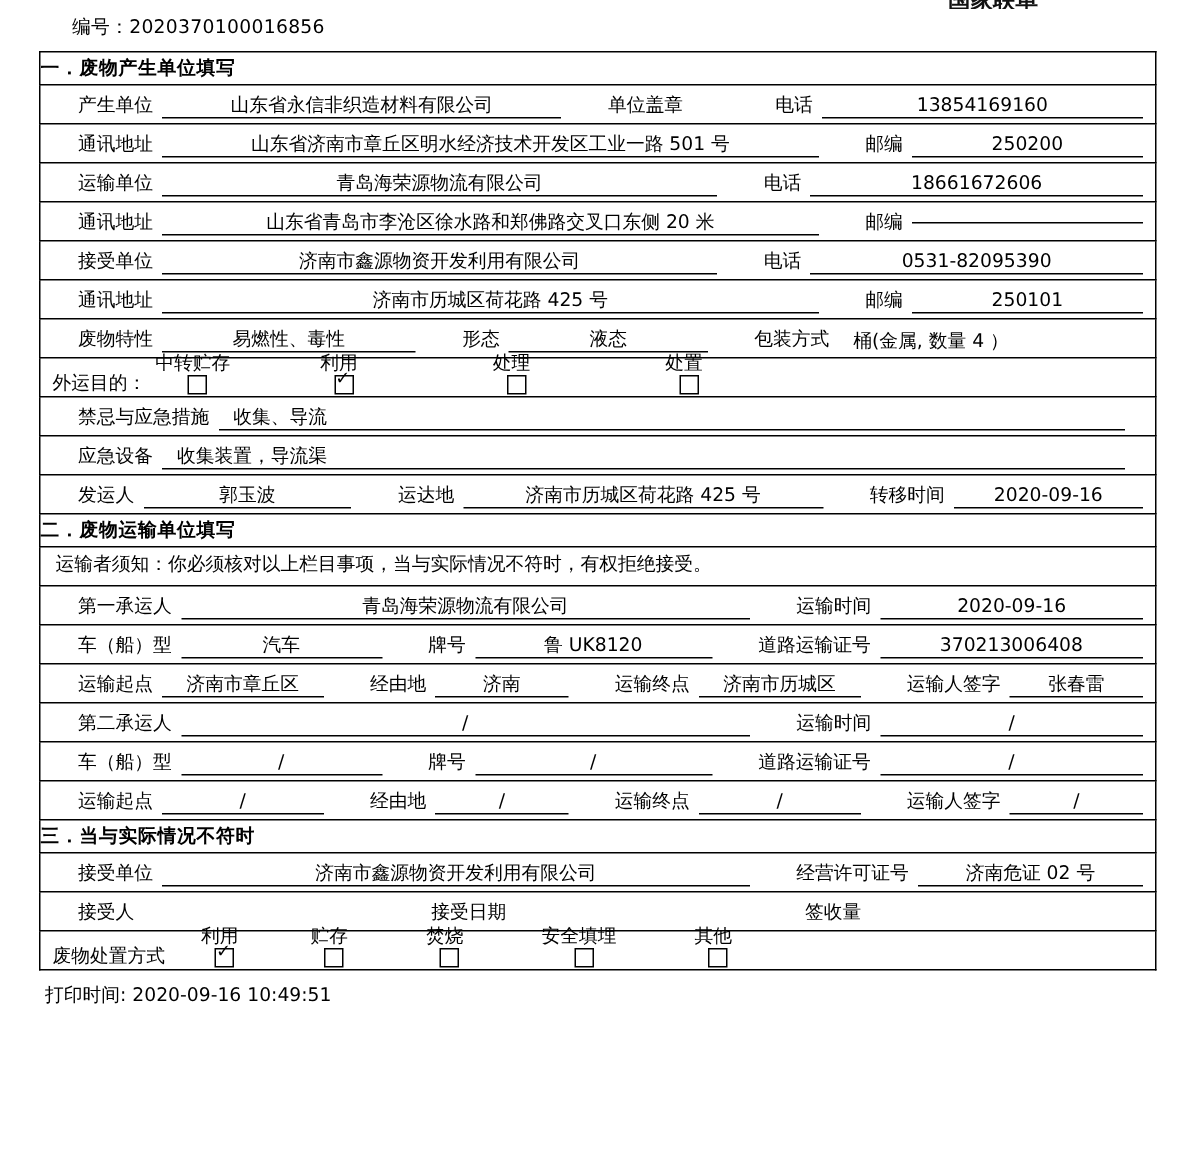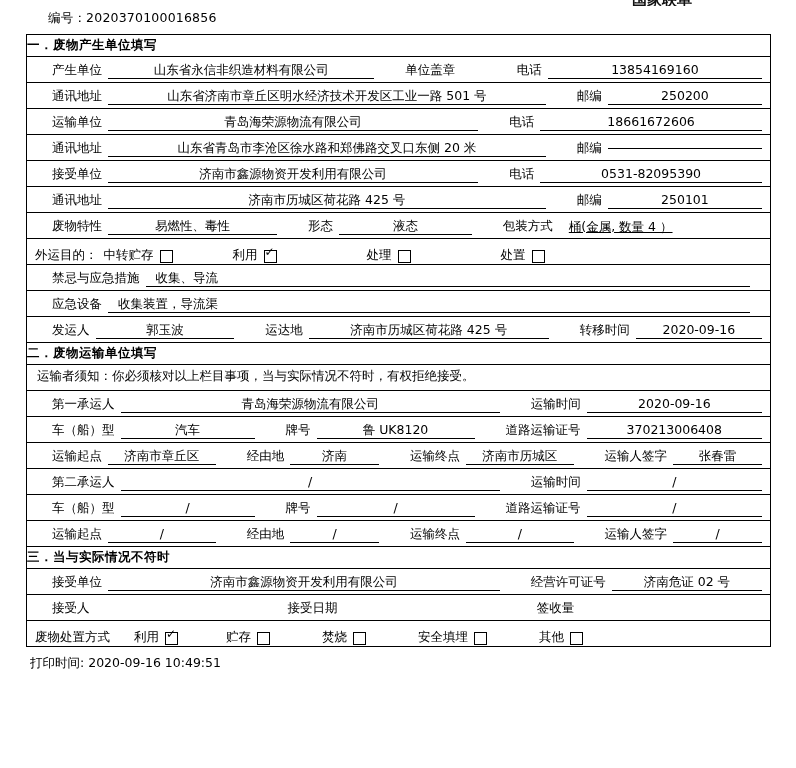--- a/index.html
+++ b/index.html
@@ -42,36 +42,36 @@
 
   
   .f{display:flex;align-items:center;height:24px;white-space:nowrap;margin-left:17px;}
   .lbl{font-size:12.5px;padding-right:6px;flex:0 0 auto;line-height:18px;}
   .val{
     border-bottom:1px solid #000;flex:1 1 auto;min-width:10px;
     text-align:center;font-size:12.5px;line-height:17px;padding:0 4px;
     white-space:nowrap;overflow:hidden;
   }
   .val.l{text-align:left;padding-left:10px;}
-  .val.noline{border-bottom:none;text-decoration:underline;}
+  .val.noline{border-bottom:none;}
   .grow0{flex:0 0 auto;}
 
   
   .cols{display:flex;align-items:flex-end;height:25px;padding:0 8px;}
   .sp{width:14px;flex:0 0 auto;}
 
   
   .cb{
     display:inline-block;width:11px;height:11px;border:1px solid #000;
     margin-left:6px;position:relative;top:-1px;
   }
   .cb.checked::after{
     content:"✓";position:absolute;left:0px;top:-5px;font-size:12px;line-height:12px;
   }
-  .opt{display:inline-flex;align-items:flex-end;font-size:12.5px;margin-right:0;}
+  .opt{display:inline-flex;align-items:center;font-size:12.5px;margin-right:0;flex-direction:column;}
 
   .notice{font-size:12.5px;padding:0 10px;line-height:25px;white-space:nowrap;font-family:Liberation Mono, monospace;}
 
   .footer{margin:8px auto 0 auto;width:744px;font-size:12.5px;padding-left:4px;}
 </style>
 </head>
 <body>
 
 <div class="page">
 

